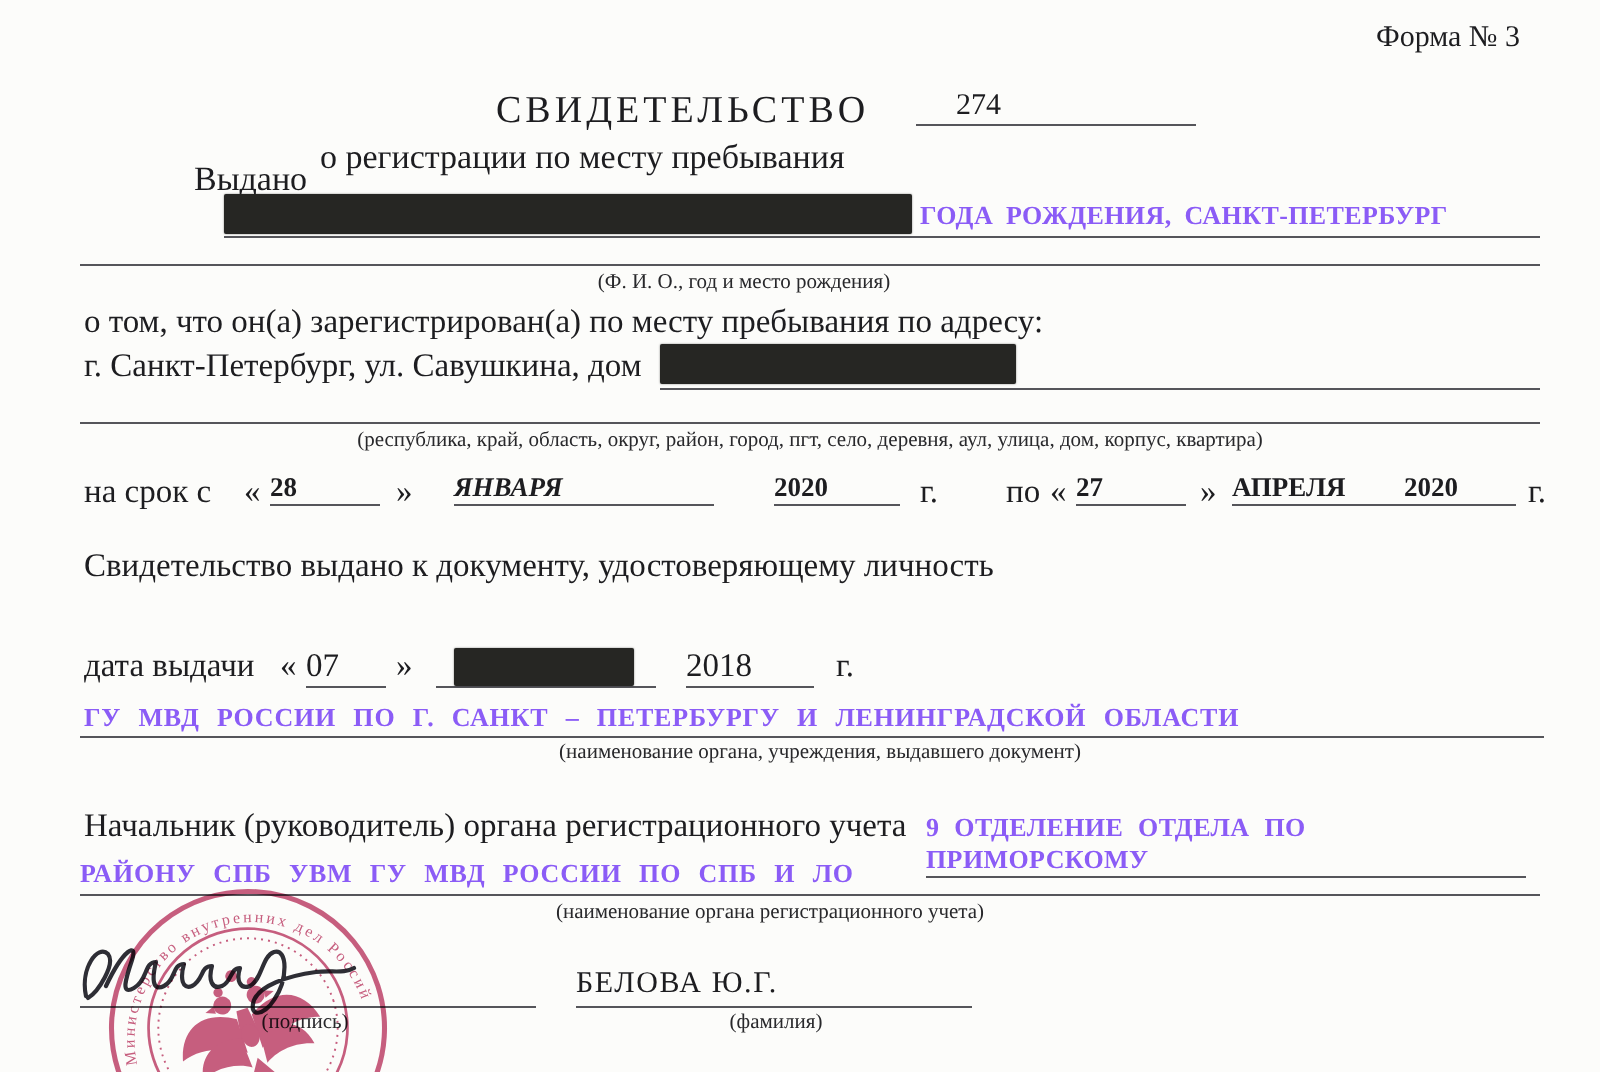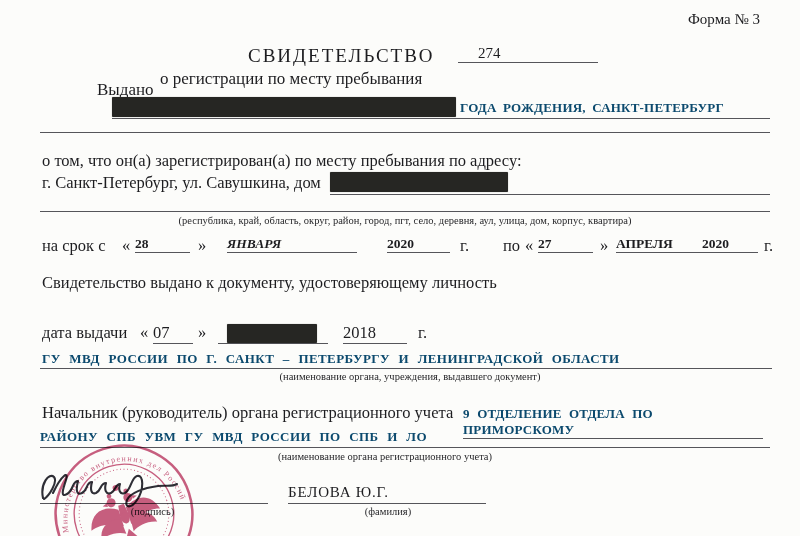--- a/index.html
+++ b/index.html
@@ -4,21 +4,21 @@
 <style>
   html,body{margin:0;padding:0;background:#e9e9e7;}
   .page{position:relative;width:800px;height:536px;background:#fcfcfa;overflow:hidden;
         font-family:"Liberation Serif","DejaVu Serif",serif;color:#1d1d20;}
   .abs{position:absolute;}
   .t-main{font-size:16.5px;}
   .t-title{font-size:19px;letter-spacing:2px;}
   .t-sub{font-size:17px;}
   .t-form{font-size:15px;}
   .t-caption{font-size:10.5px;color:#28282b;text-align:center;}
-  .v-bold{font-weight:bold;font-size:13px;letter-spacing:.2px;word-spacing:3px;color:#0c4a6e;}
+  .v-bold{font-weight:bold;font-size:13px;letter-spacing:.2px;word-spacing:3px;color:#8b5cf6;}
   .v-bold-lg{font-weight:bold;font-size:13.5px;}
   .cell{border-bottom:1.2px solid #55555a;text-align:left;display:inline-block;}
   .rule{border-bottom:1.2px solid #55555a;height:0;}
   .bar{background:#262623;border-radius:1px;box-shadow:0 0 1px rgba(0,0,0,.5);}
   .center{}
   .stamp-wrap{mix-blend-mode:multiply;}
   .sig-wrap{mix-blend-mode:multiply;}
 </style>
 </head>
 <body>
@@ -30,20 +30,21 @@
   <div class="abs t-title" style="top:45px;left:248px;">СВИДЕТЕЛЬСТВО</div>
   <div class="abs cell" style="top:45px;left:458px;width:120px;font-size:15px;text-align:left;padding-left:20px;">274</div>
   <div class="abs t-sub center" style="top:69px;left:160px;width:372px;">о регистрации по месту пребывания</div>
 
   <div class="abs t-sub" style="top:80px;left:55px;margin-left:42px;">Выдано</div>
   <div class="abs rule" style="top:98px;left:112px;width:658px;height:20px;"></div>
   <div class="abs bar" style="top:97px;left:112px;width:344px;height:20px;"></div>
   <div class="abs v-bold" style="top:100px;left:460px;">ГОДА РОЖДЕНИЯ, САНКТ-ПЕТЕРБУРГ</div>
 
   <div class="abs rule" style="top:132px;left:40px;width:730px;"></div>
+  <div class="abs t-caption" style="top:136px;left:222px;width:300px;">(Ф. И. О., год и место рождения)</div>
 
   <div class="abs t-main" style="top:173px;left:42px;">г. Санкт-Петербург, ул. Савушкина, дом</div>
 
   <div class="abs t-main" style="top:151px;left:42px;">о том, что он(а) зарегистрирован(а) по месту пребывания по адресу:</div>
   <div class="abs rule" style="top:174px;left:330px;width:440px;height:20px;"></div>
   <div class="abs bar" style="top:172px;left:330px;width:178px;height:20px;"></div>
 
   <div class="abs rule" style="top:211px;left:40px;width:730px;"></div>
   <div class="abs t-caption" style="top:215px;left:90px;width:630px;">(республика, край, область, округ, район, город, пгт, село, деревня, аул, улица, дом, корпус, квартира)</div>
 

